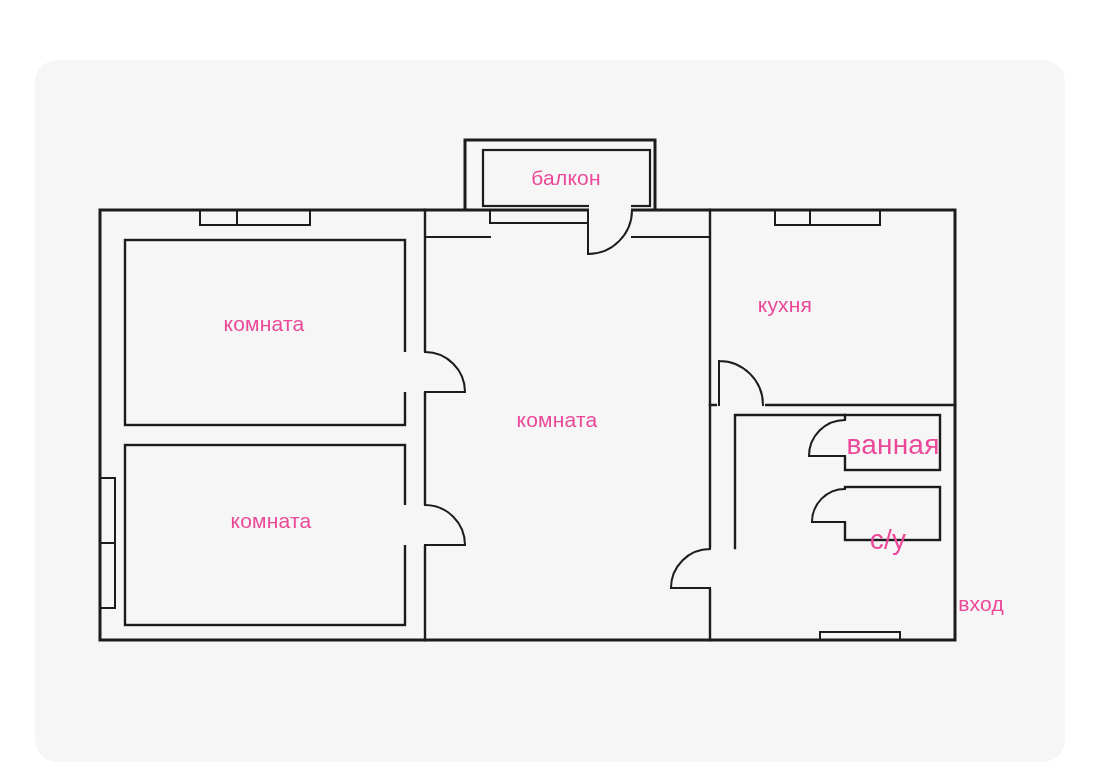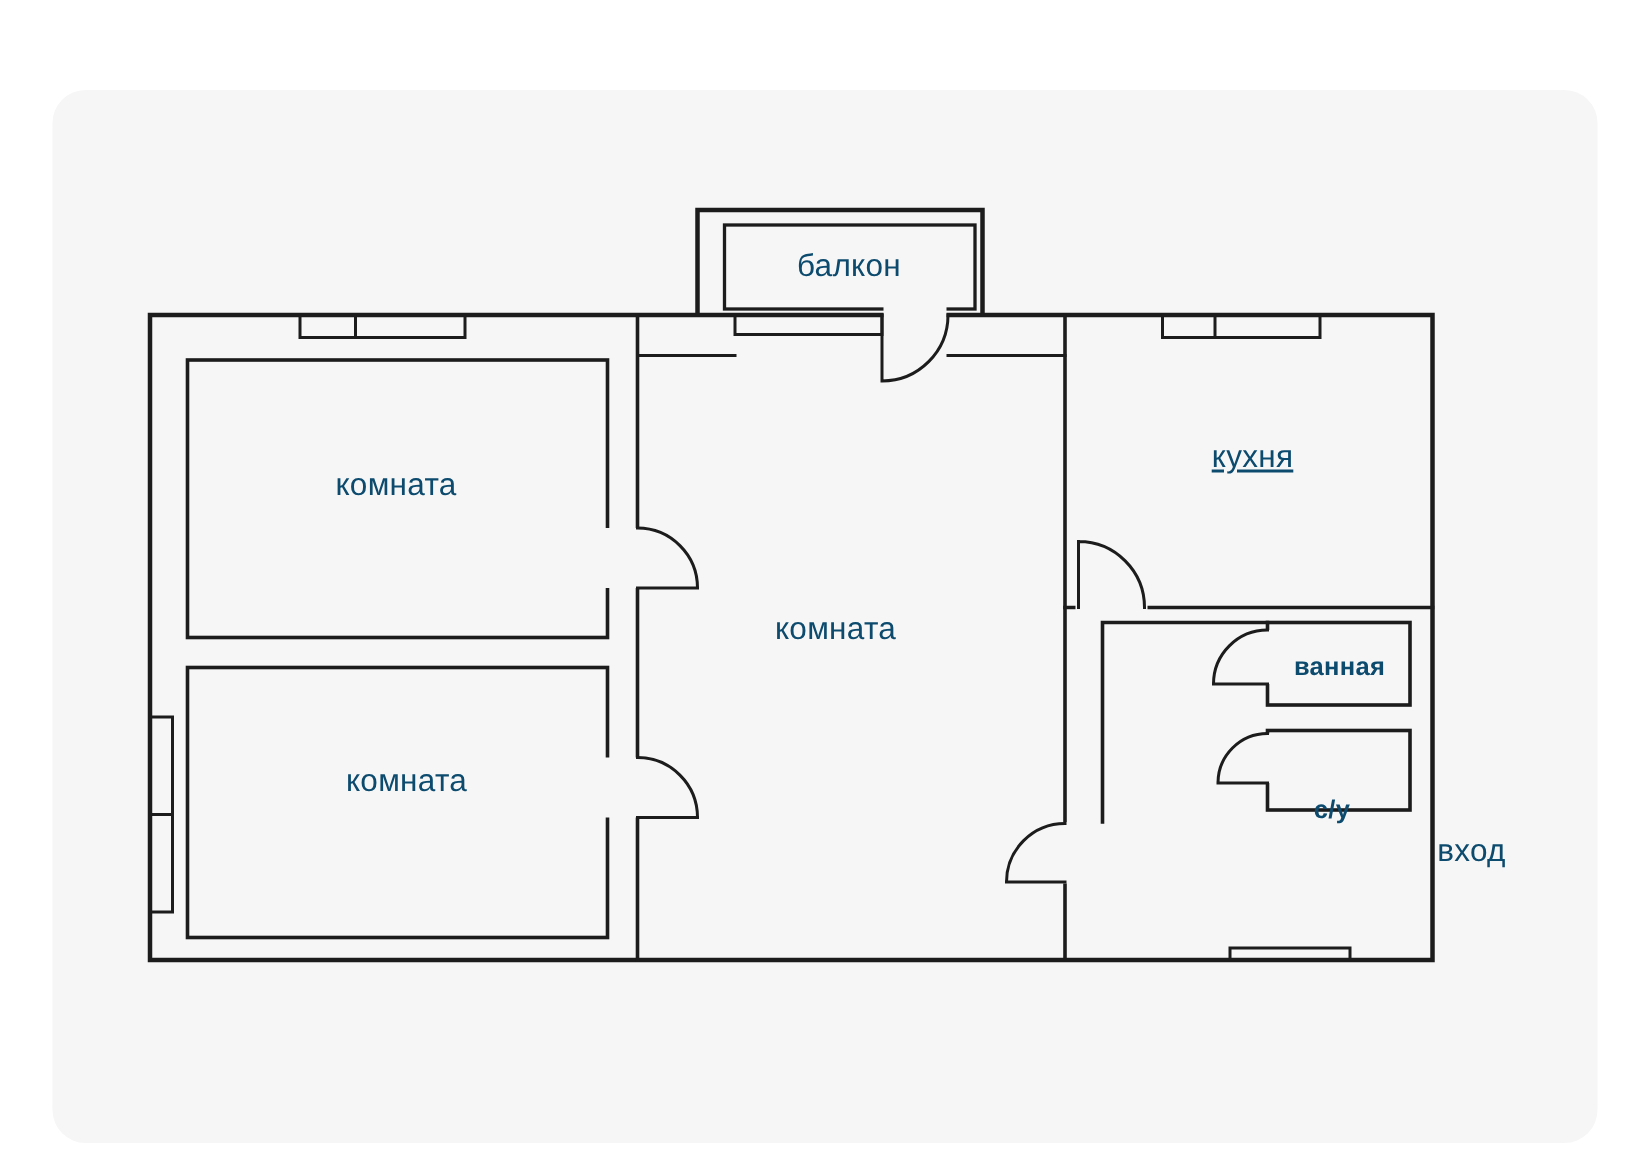--- a/index.html
+++ b/index.html
@@ -23,26 +23,26 @@
   .plan-svg {
     position: absolute;
     left: 0;
     top: 0;
     width: 1100px;
     height: 774px;
   }
   .plan-label {
     position: absolute;
     transform: translate(-50%, -50%);
-    color: #0c4a6e;
+    color: #ec4899;
     font-size: 21px;
     letter-spacing: 0.2px;
     white-space: nowrap;
   }
-  .plan-label.small { font-size: 17px; font-weight: bold; }
+  .plan-label.small { font-size: 28px; }
 </style>
 </head>
 <body>
 
 <div class="stage">
   <div class="card"></div>
 
   <svg class="plan-svg" viewBox="0 0 1100 774">
 
     <g fill="none" stroke-linecap="square" stroke="#1c1c1c">
@@ -92,17 +92,17 @@
 
     <g fill="none" stroke-width="2" stroke-linecap="square" stroke="#1c1c1c">
       <path d="M 820 632 H 900 M 820 632 V 639 M 900 632 V 639"></path>
     </g>
   </svg>
 
   <div class="plan-label" style="left:566px; top:178px;">балкон</div>
   <div class="plan-label" style="left:264px; top:324px;">комната</div>
   <div class="plan-label" style="left:271px; top:521px;">комната</div>
   <div class="plan-label" style="left:557px; top:420px;">комната</div>
-  <div class="plan-label" style="left:835px; top:305px;text-decoration:underline;">кухня</div>
+  <div class="plan-label" style="left:785px; top:305px;">кухня</div>
   <div class="plan-label small" style="left:893px; top:445px;">ванная</div>
   <div class="plan-label small" style="left:888px; top:540px;">с/у</div>
-  <div class="plan-label" style="left:981px; top:568px;">вход</div>
+  <div class="plan-label" style="left:981px; top:604px;">вход</div>
 </div>
 
 </body></html>

